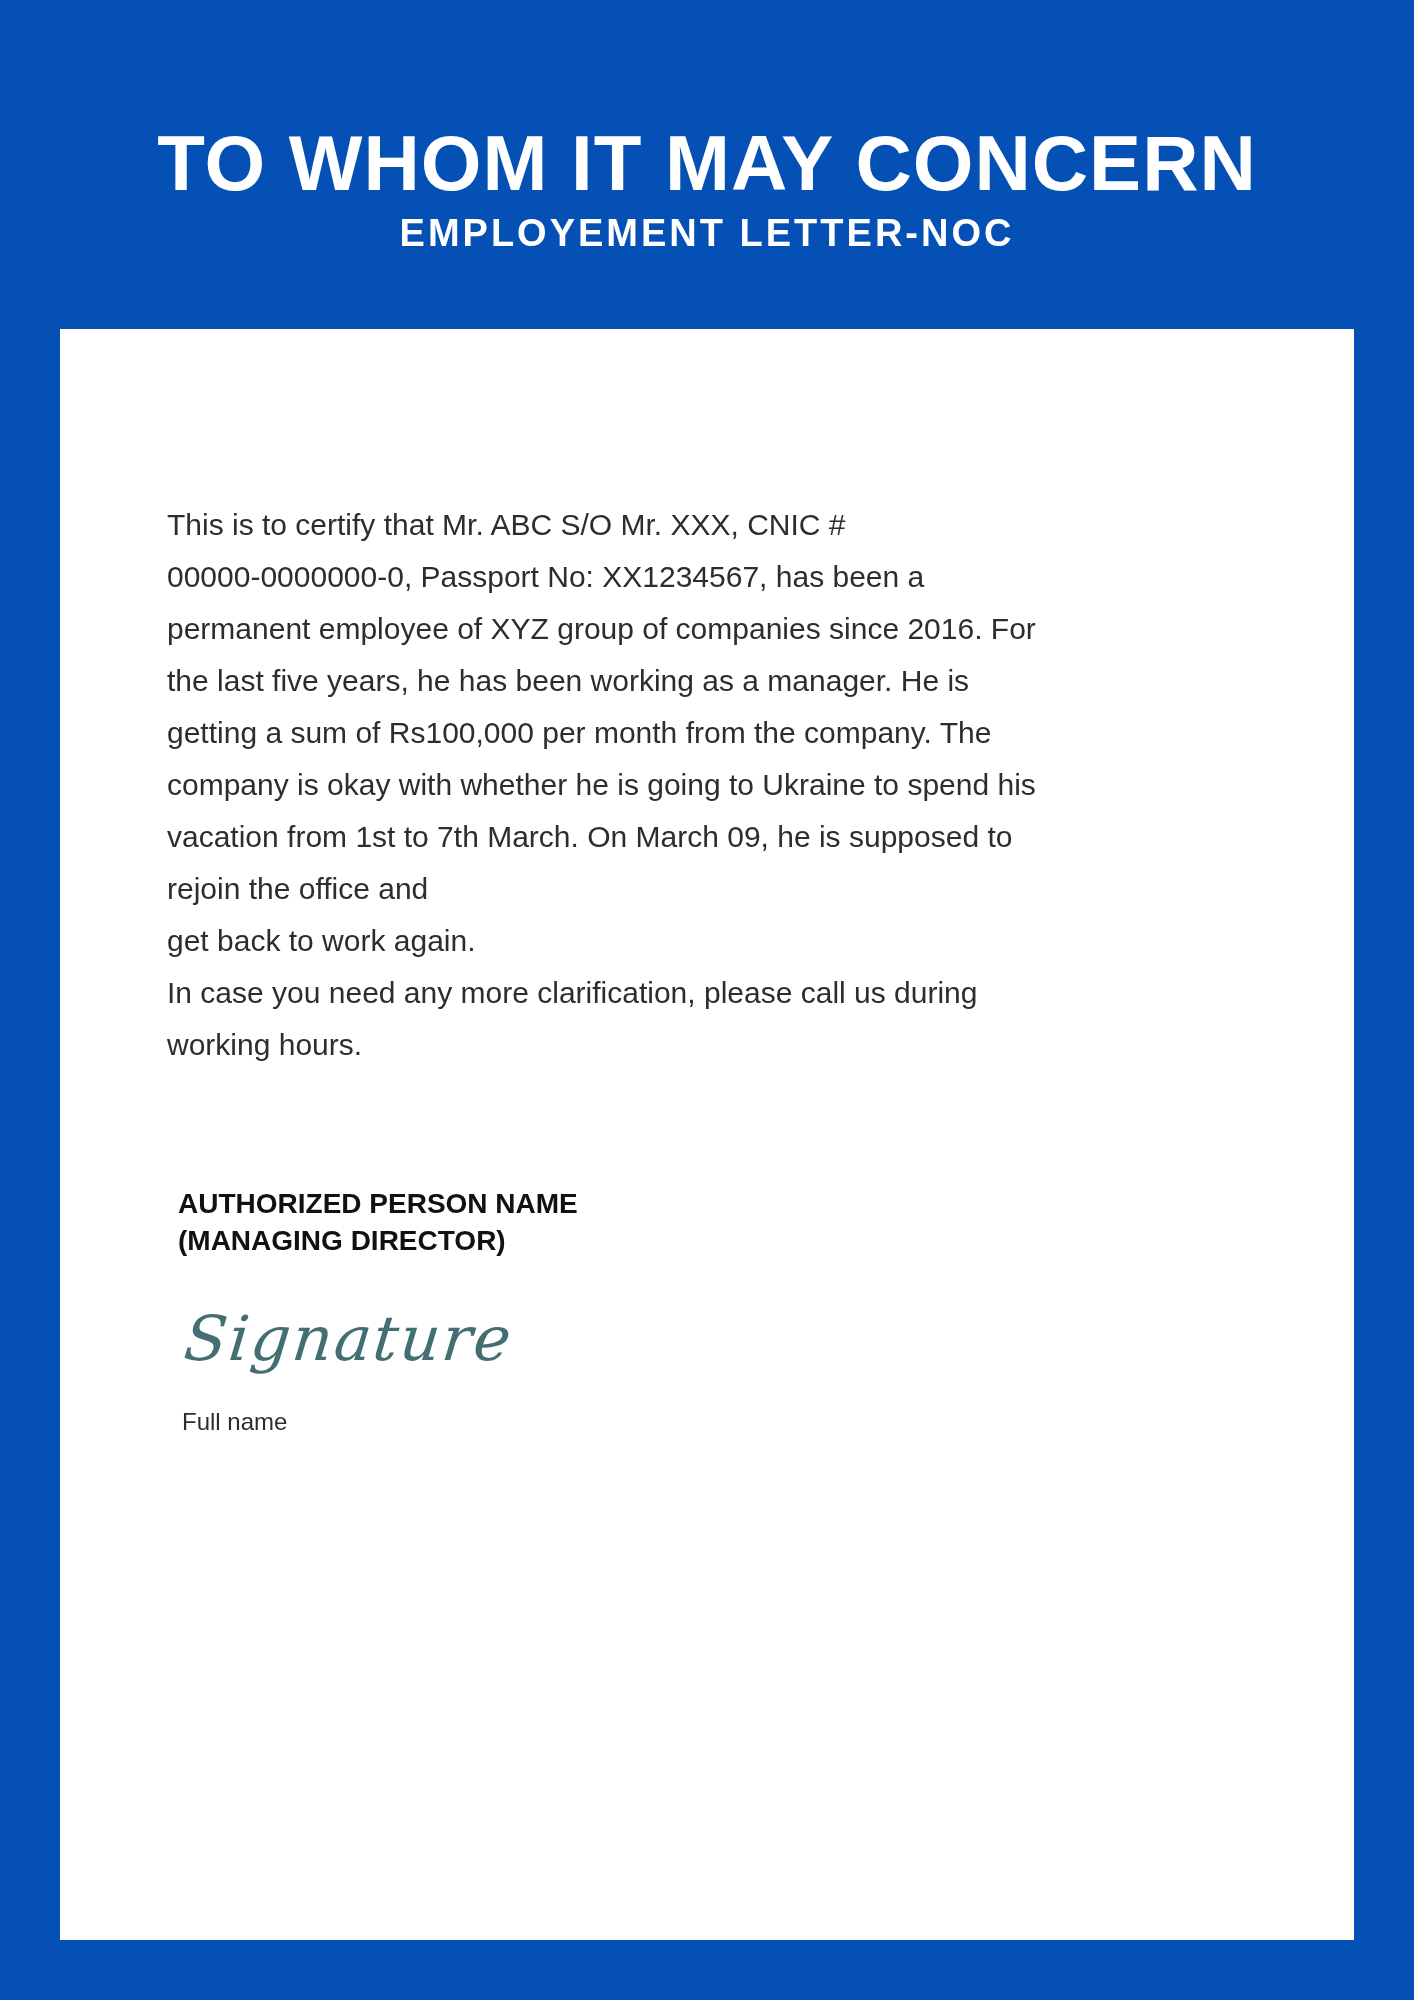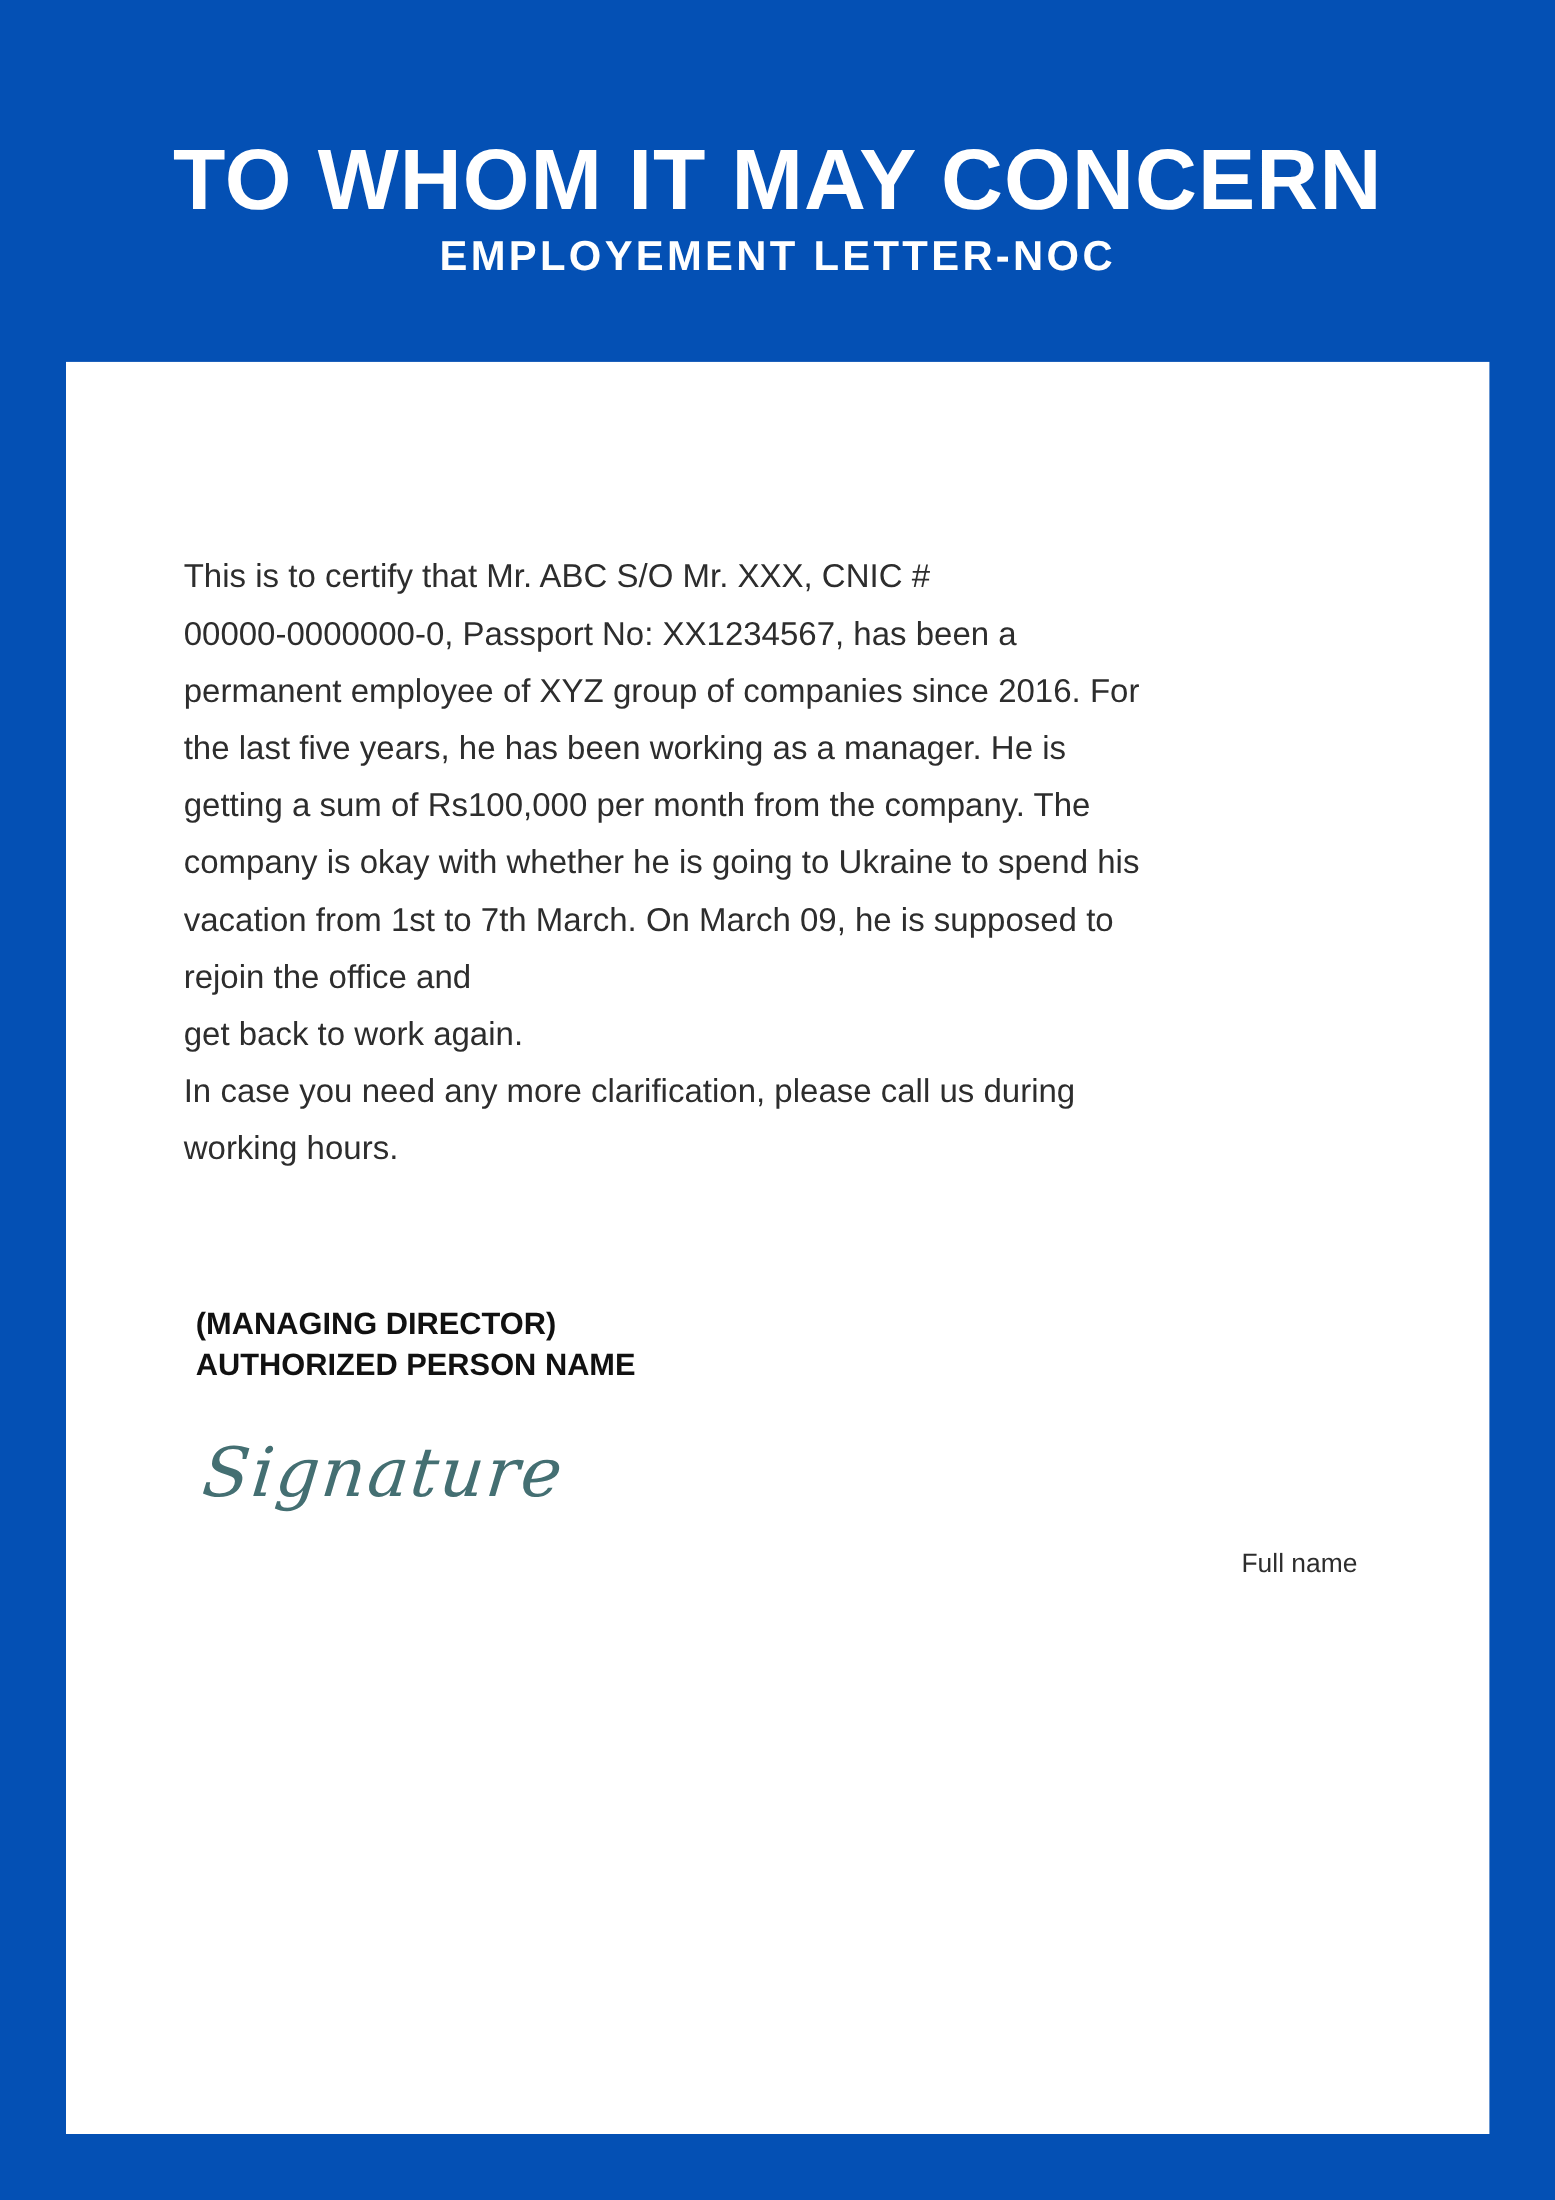--- a/index.html
+++ b/index.html
@@ -74,21 +74,20 @@
     transform:skewX(-6deg);
     transform-origin:left bottom;
     letter-spacing:2px;
   }
   .full-name{
     margin-top:32px;
     margin-left:15px;
     font-size:24px;
     line-height:31px;
     color:var(--body-text);
-    text-align:right;
   }
   .footer-band{
     height:166px;
     background:var(--band-bg);
   }
 </style>
 </head>
 <body>
 
 <div class="header">
@@ -104,22 +103,22 @@
 the last five years, he has been working as a manager. He is
 getting a sum of Rs100,000 per month from the company. The
 company is okay with whether he is going to Ukraine to spend his
 vacation from 1st to 7th March. On March 09, he is supposed to
 rejoin the office and
 get back to work again.
 In case you need any more clarification, please call us during
 working hours.</div>
 
     <div class="signer-block">
+      <div>AUTHORIZED PERSON NAME</div>
       <div>(MANAGING DIRECTOR)</div>
-      <div>AUTHORIZED PERSON NAME</div>
     </div>
 
     <div class="signature-script">Signature</div>
 
     <div class="full-name">Full name</div>
   </div>
 
   <div class="footer-band"></div>
 </div>
 

